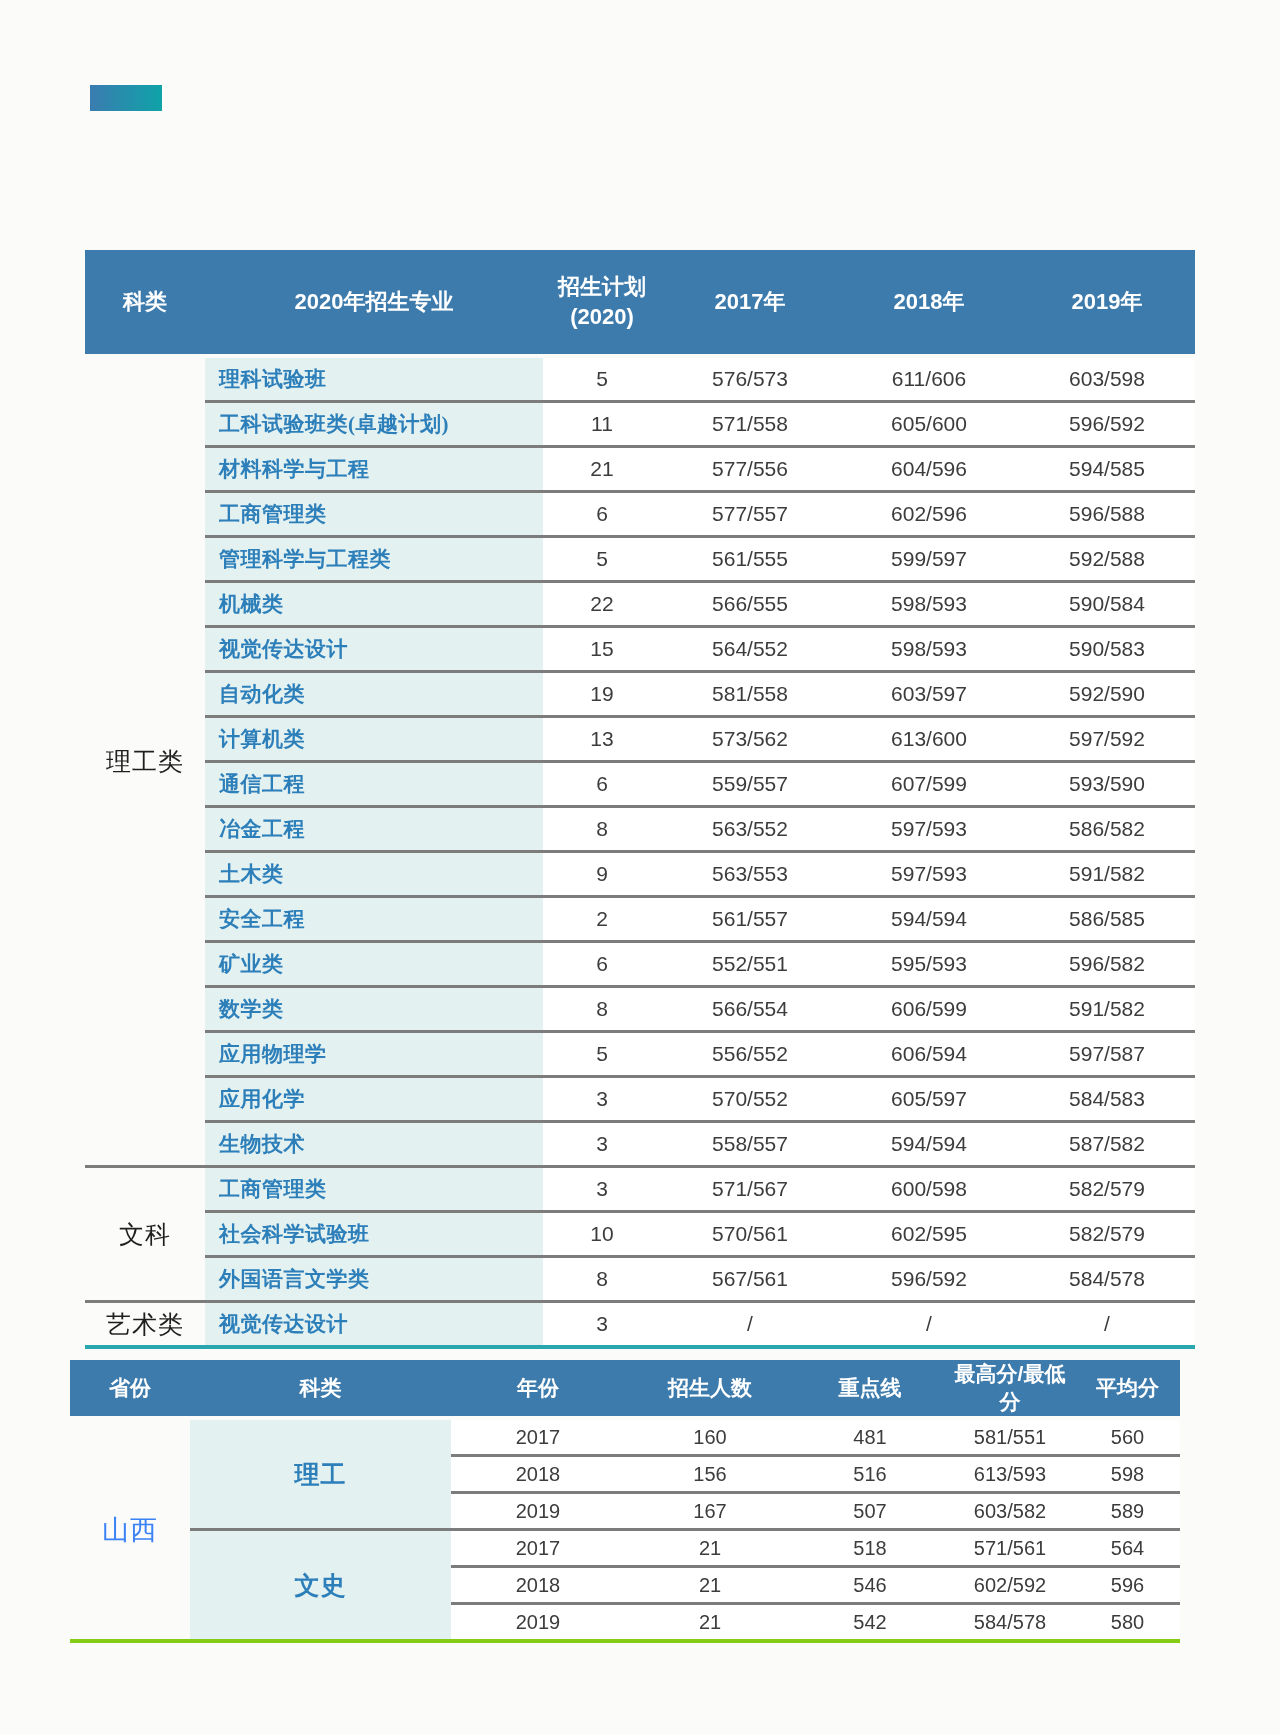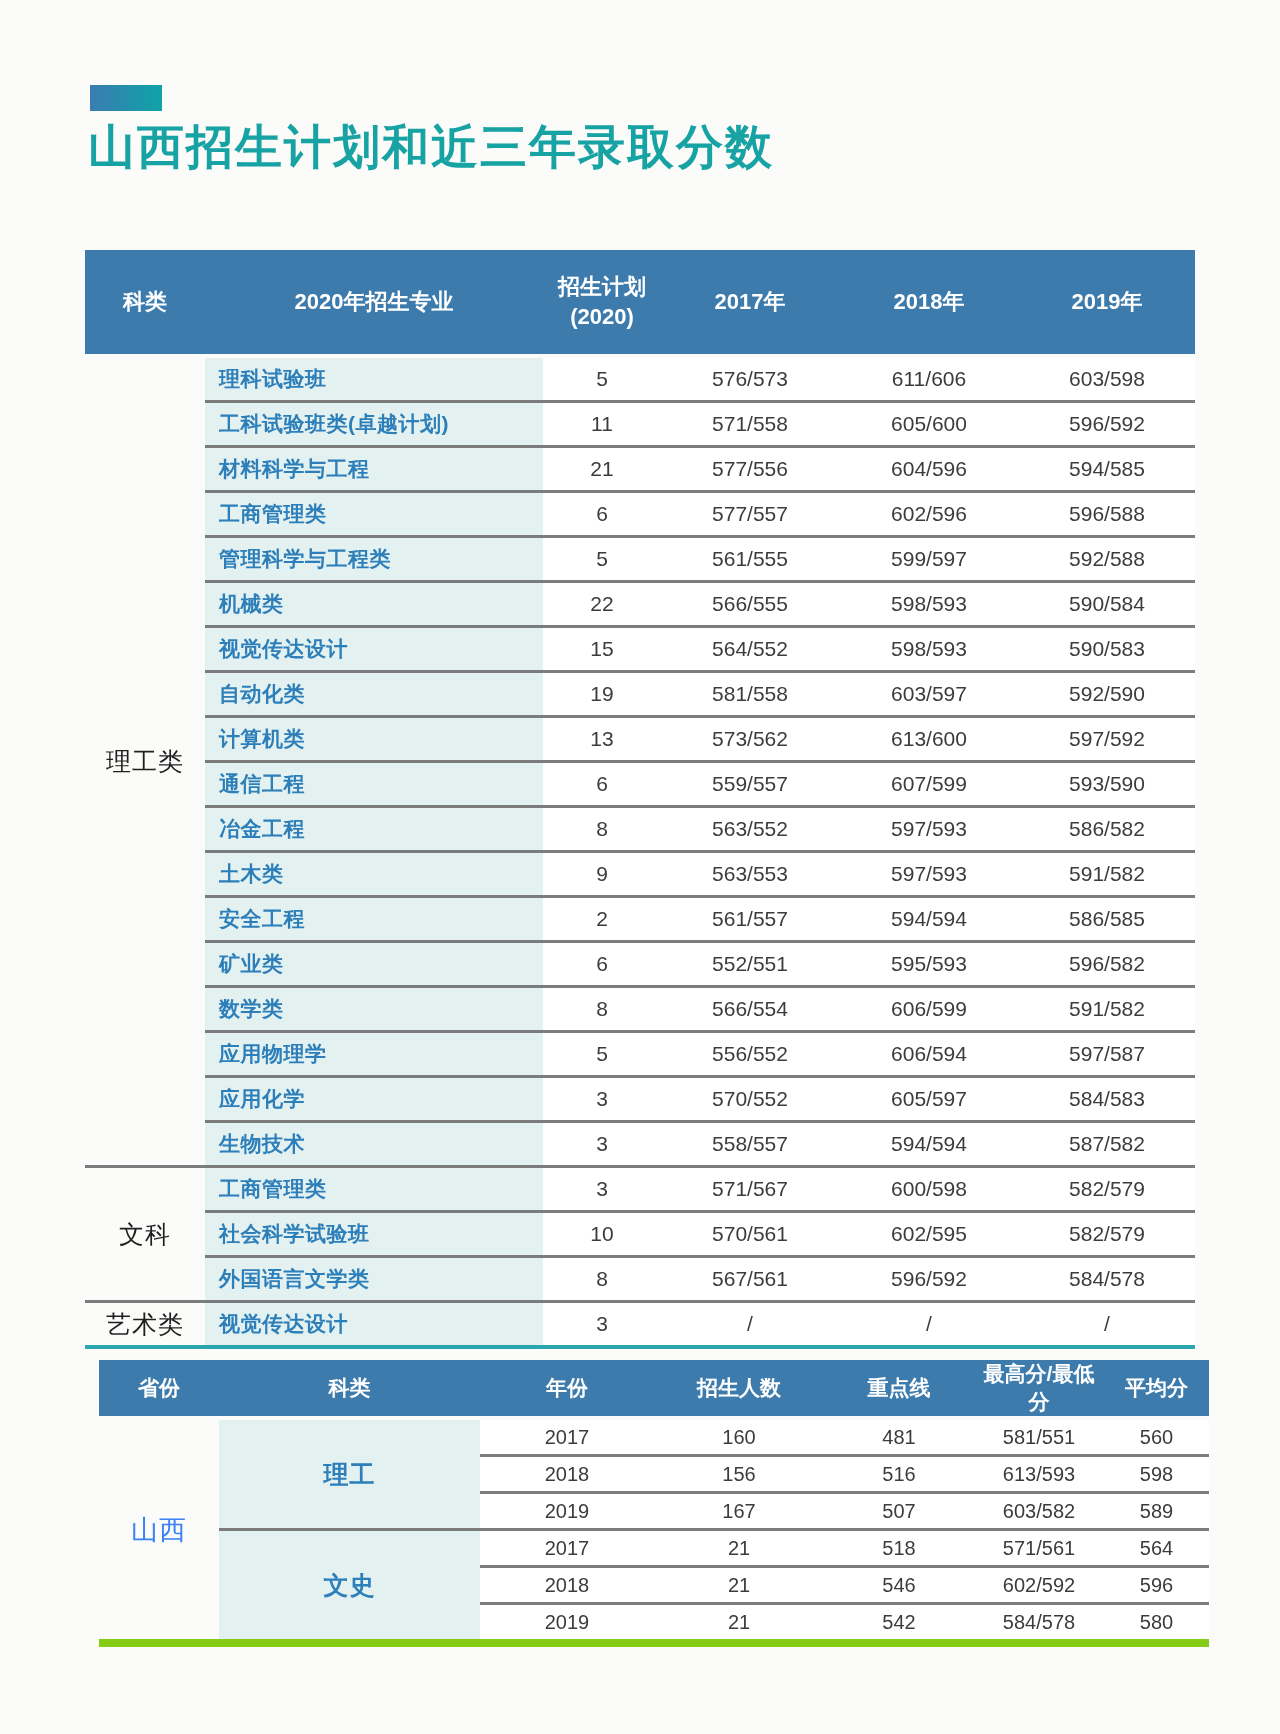--- a/index.html
+++ b/index.html
@@ -34,27 +34,27 @@
   .t1 thead .two-line div{line-height:30px;}
   .t1 td{
     height:42px;text-align:center;vertical-align:middle;
     font-size:21px;color:#3c3c3c;background:#ffffff;
   }
   .t1 td.cat{
     background:transparent;font-size:25px;color:#1f1f1f;letter-spacing:1px;font-family:Liberation Serif, serif;
   }
   .t1 td.major{
     background:#e4f1f1;color:#2d7fba;font-weight:700;
-    text-align:left;padding-left:14px;font-size:21px;letter-spacing:0.5px;
+    text-align:left;padding-left:14px;font-size:21px;letter-spacing:0.5px;font-family:Liberation Serif, serif;
   }
   .t1 tbody tr + tr td{border-top:3px solid #7c7c7c;}
   .t1 tbody + tbody tr:first-child td{border-top:3px solid #7c7c7c;}
 
   
-  .t2{position:absolute;left:99px;top:1360px;border-bottom:8px solid #84cc16;}
+  .t2{position:absolute;left:70px;top:1360px;border-bottom:4px solid #84cc16;}
   .t2 thead th{
     background:#3d7bac;color:#ffffff;font-weight:700;font-size:21px;
     height:54px;vertical-align:middle;text-align:center;
     border-bottom:4px solid #fbfbf9;
   }
   .t2 td{
     height:34px;text-align:center;vertical-align:middle;
     font-size:20px;color:#3c3c3c;background:#ffffff;
   }
   .t2 td.province{
@@ -65,21 +65,20 @@
   }
   .t2 tbody tr + tr td{border-top:3px solid #7c7c7c;}
 </style>
 </head>
 <body>
 
 <div class="page">
 
   <div class="accent-bar"></div>
 
-  <div class="page-title">山西招生计划和近三年录取分数</div>
 
   <table class="t1">
     <colgroup>
       <col style="width:120px">
         <col style="width:338px">
         <col style="width:118px">
       <col style="width:178px">
         <col style="width:180px">
         <col style="width:176px">
     </colgroup>

